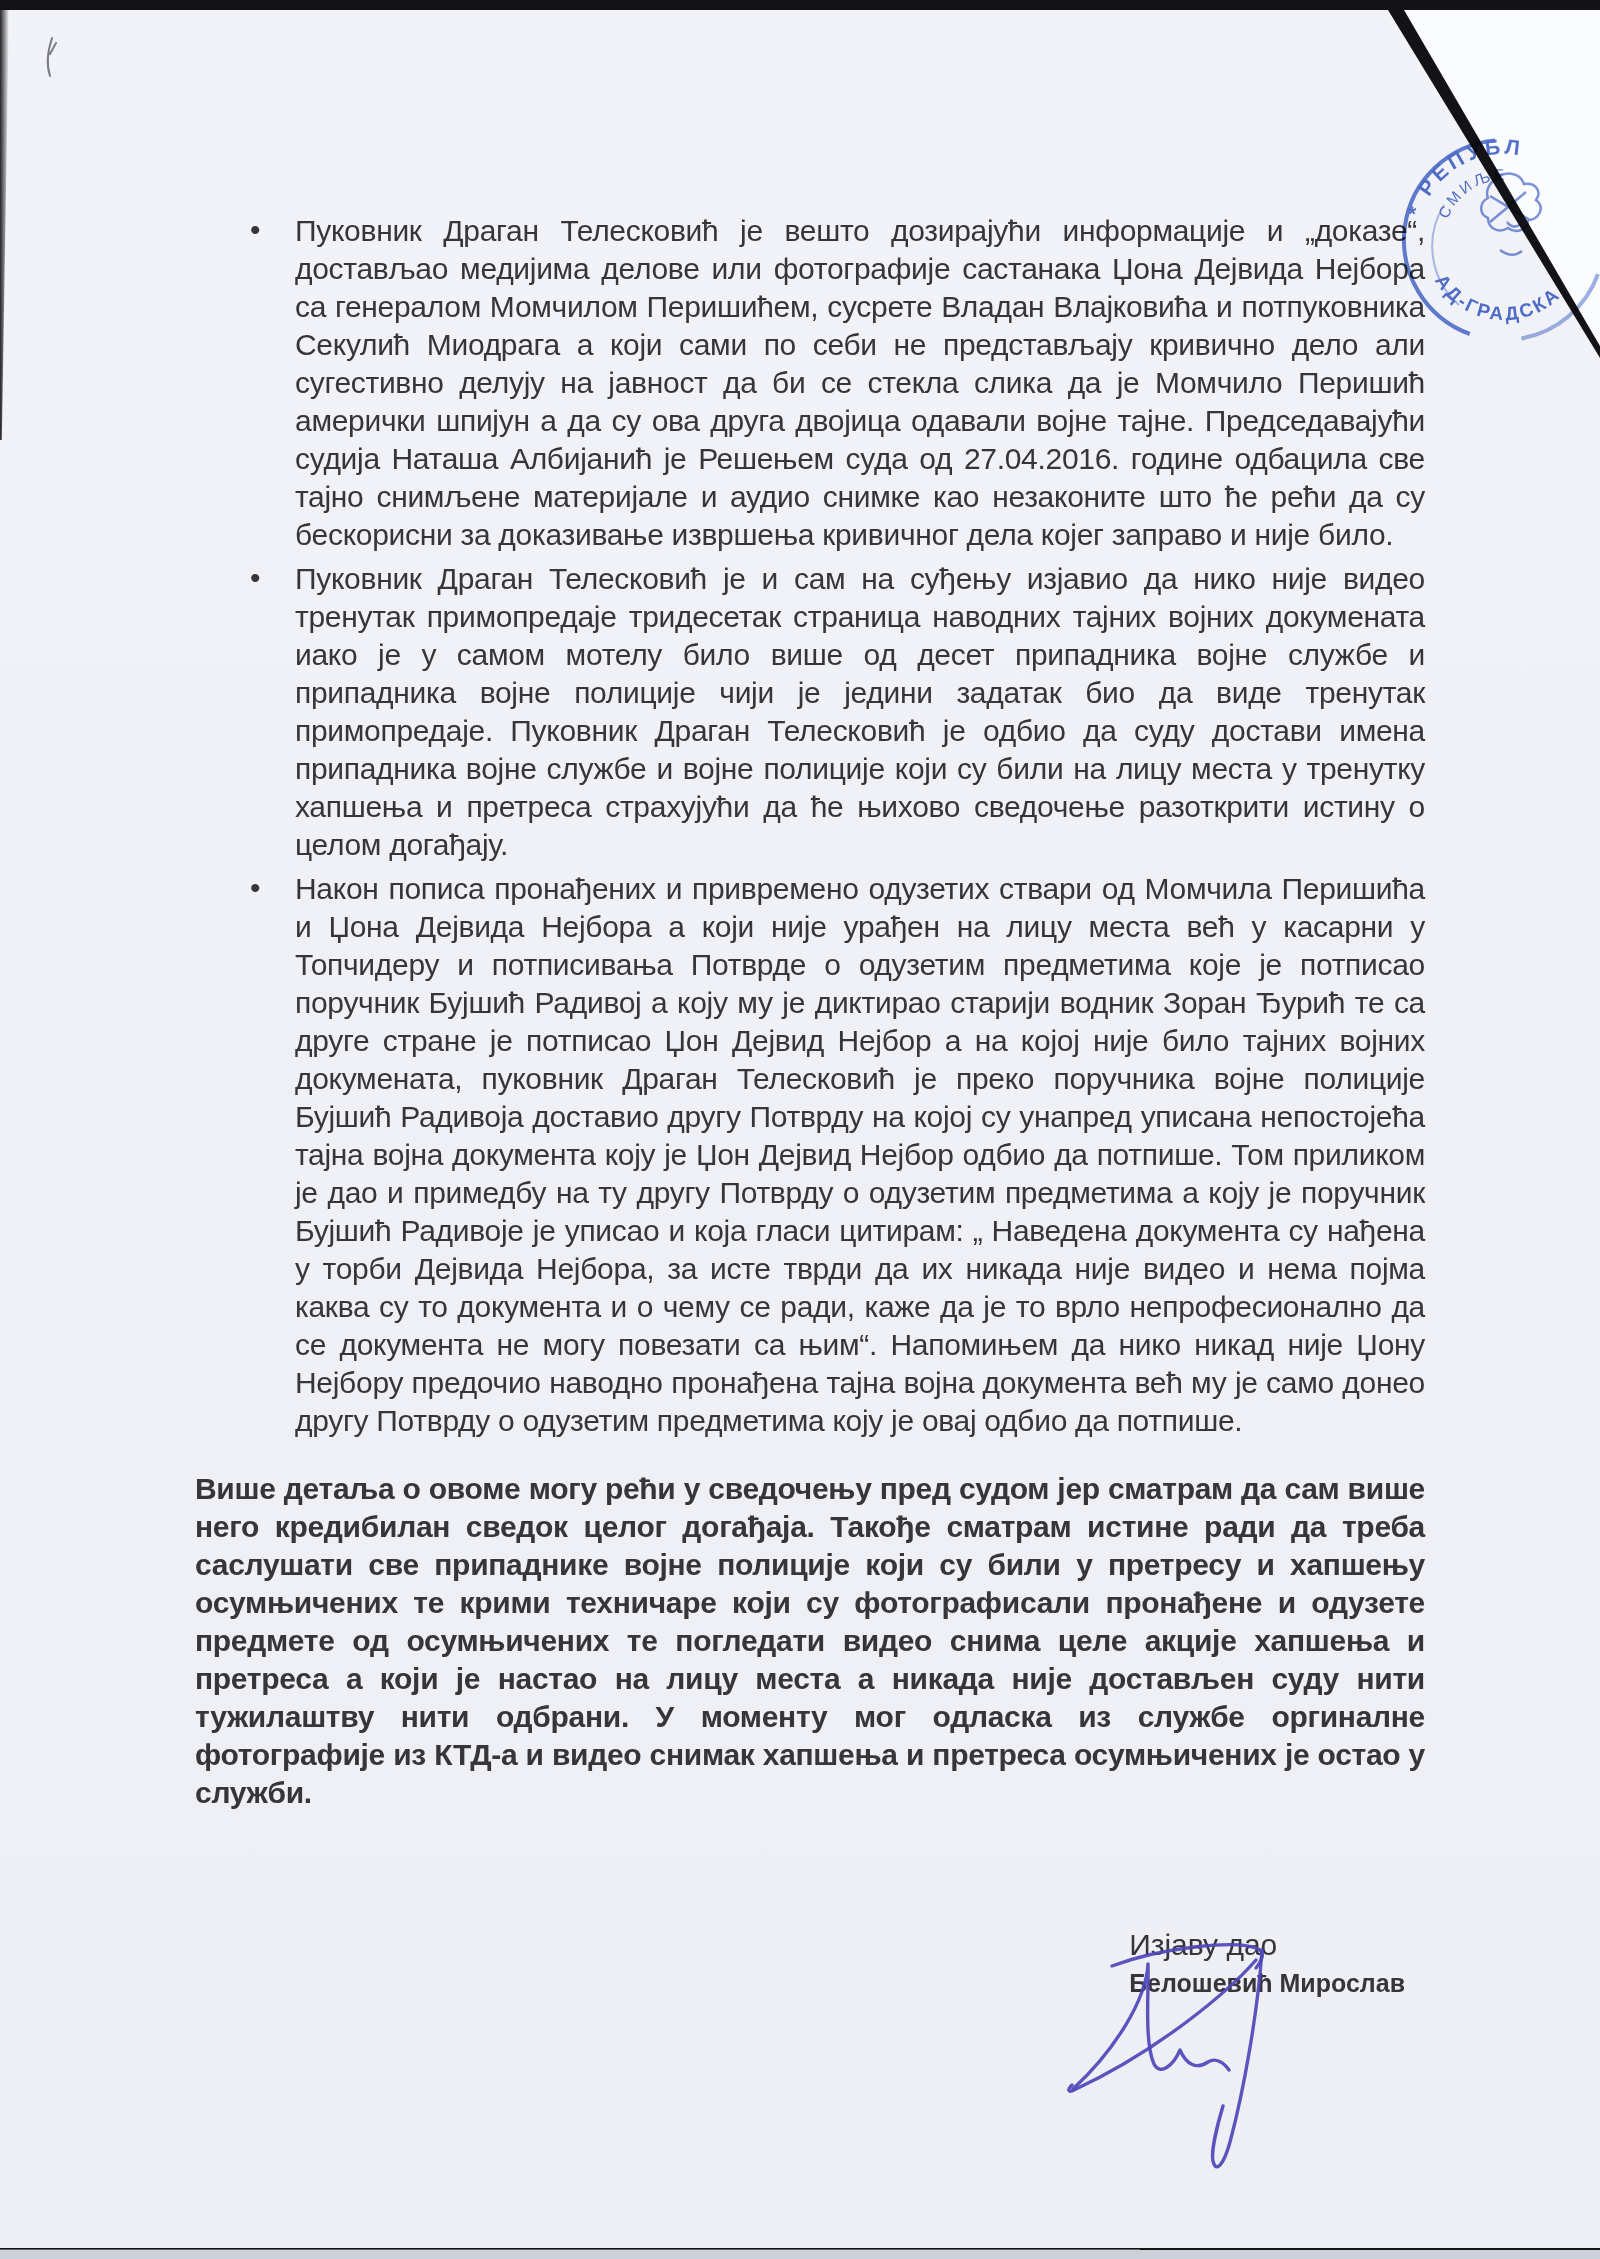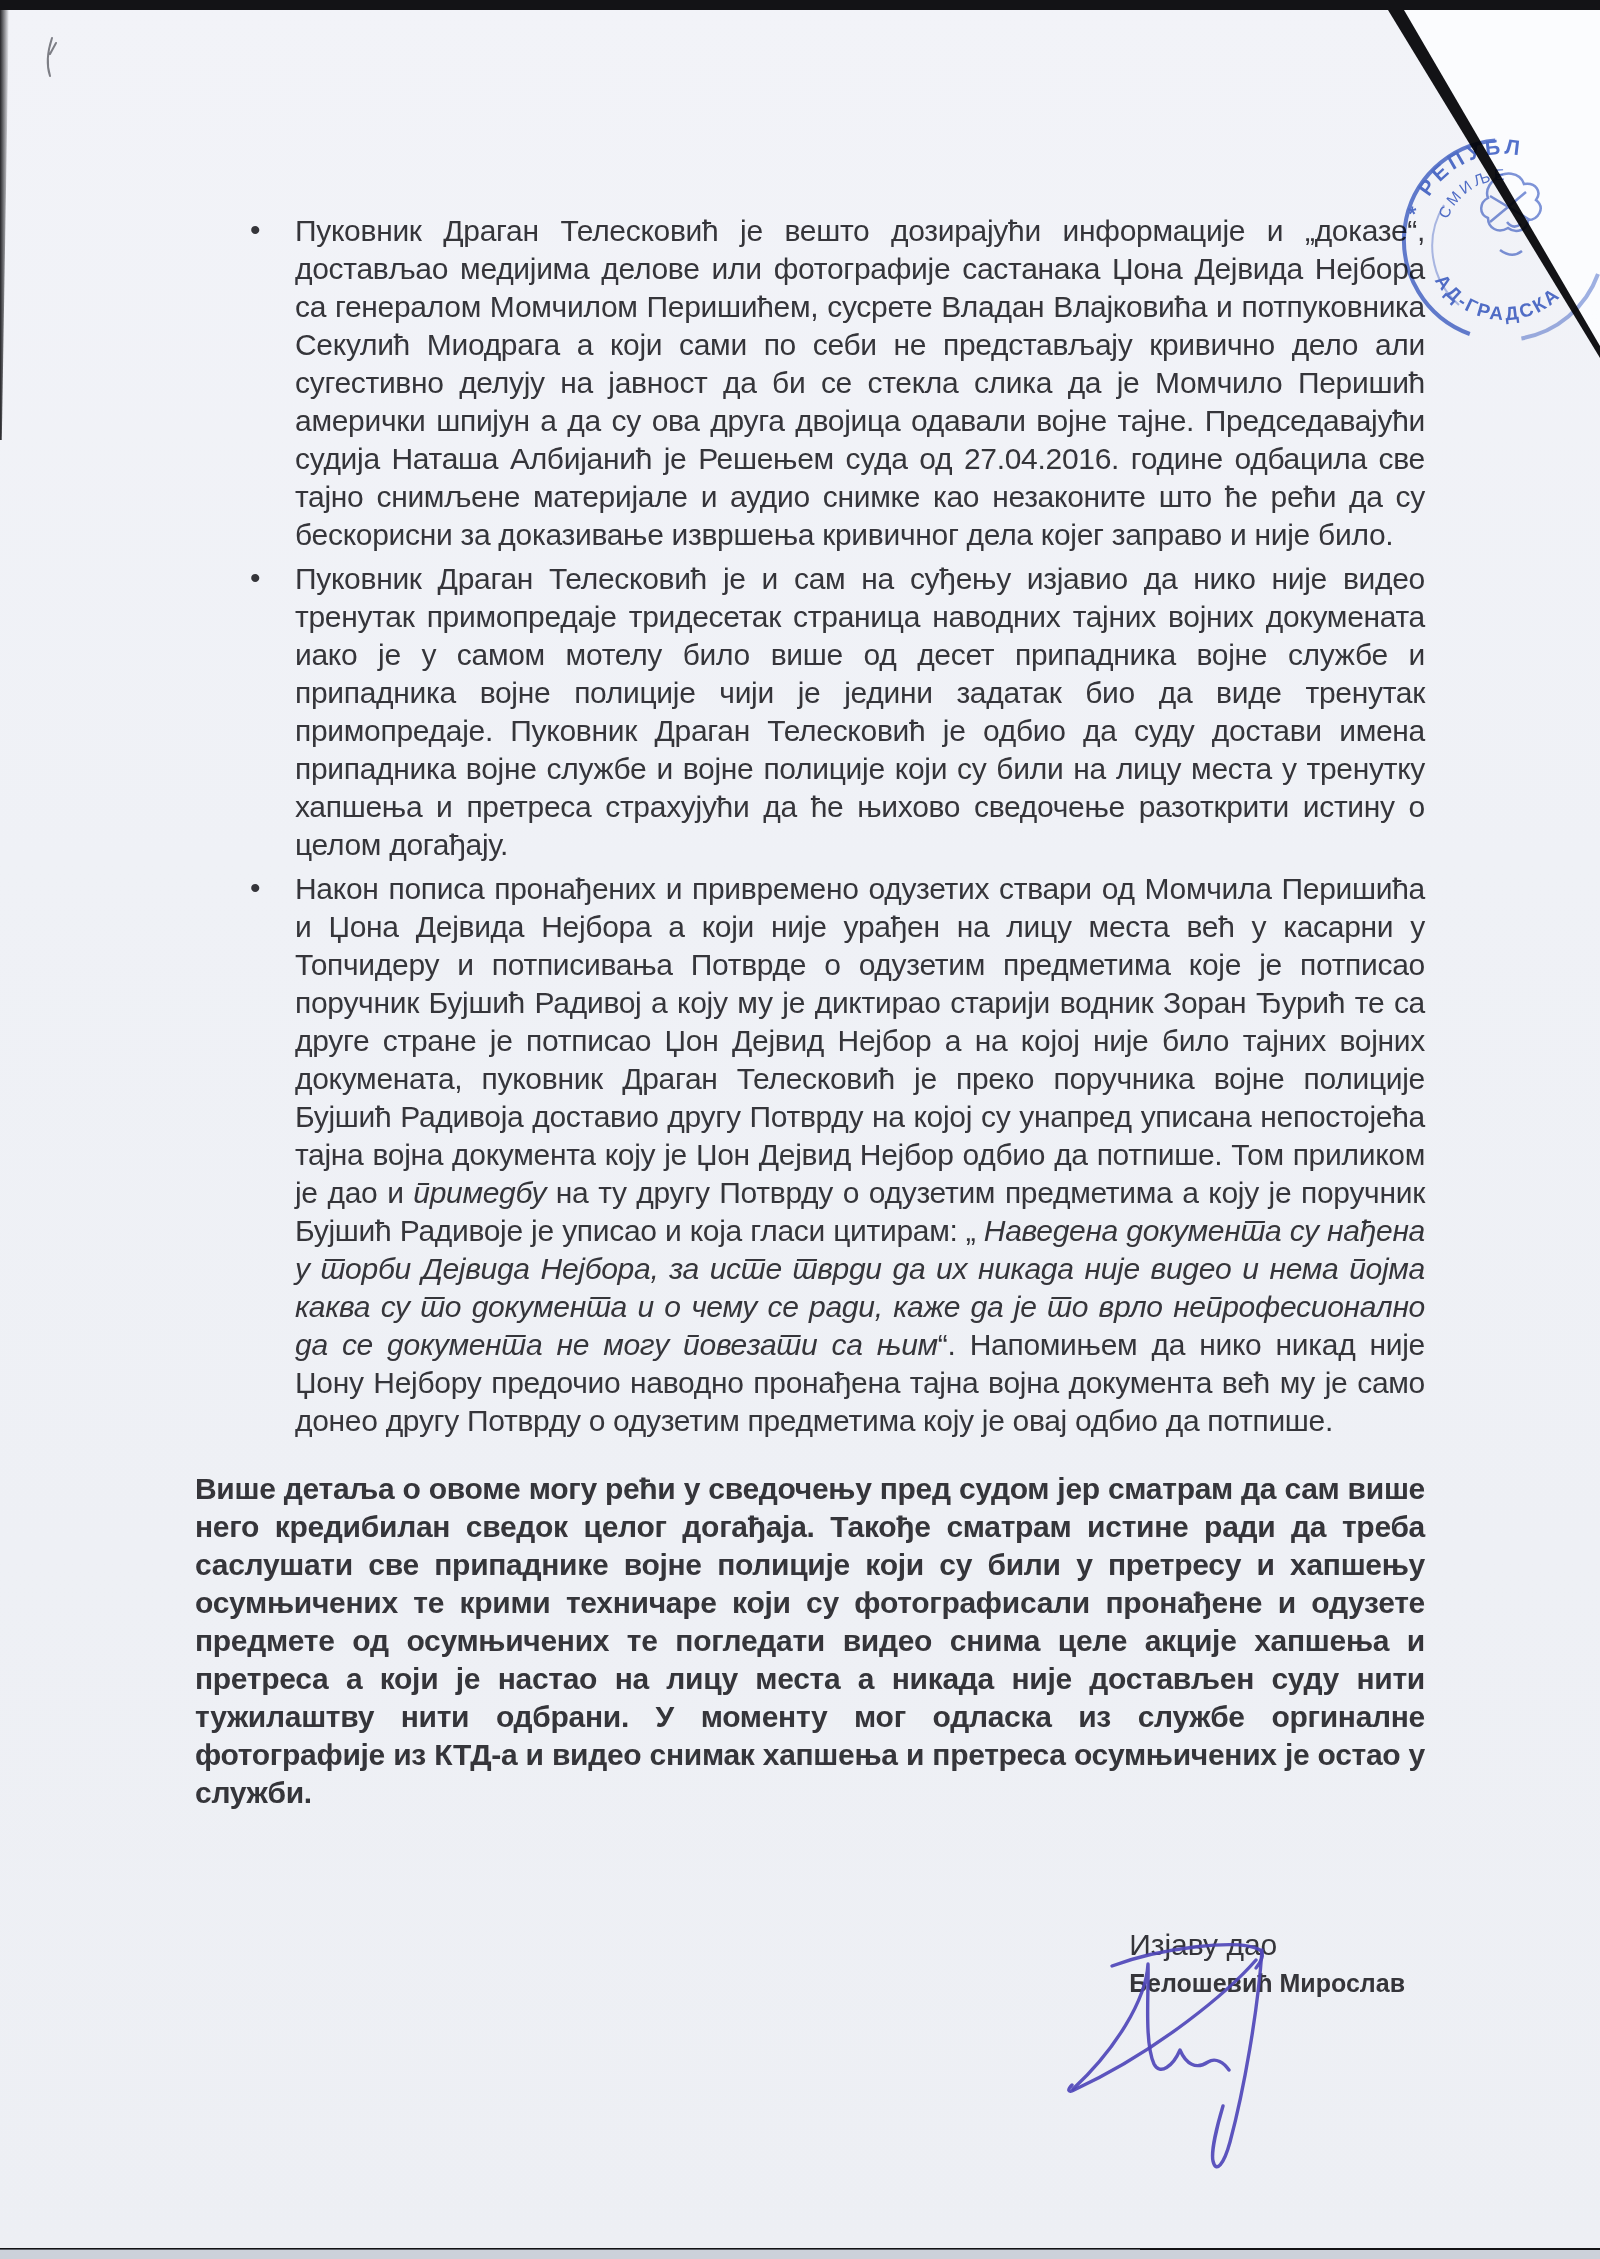--- a/index.html
+++ b/index.html
@@ -22,21 +22,21 @@
          background:linear-gradient(205deg,#fbfcfe 10%,var(--flap,#f7f8fb) 55%,#dde0e9 96%);
          clip-path:polygon(1404px 10px,1600px 10px,1600px 346px);}
   
   .doc-text{position:absolute;left:195px;top:196px;width:1230px;
          font-size:30px;line-height:38px;letter-spacing:-0.3px;
          color:var(--ink,#35353a);text-align:justify;margin-top:16px;}
   .doc-text ul{margin:0;padding:0;list-style:none;}
   .doc-text li{position:relative;padding-left:100px;margin-bottom:6px;}
   .doc-text li::before{content:attr(data-bullet);position:absolute;left:55px;top:-1px;}
   .run-b{font-weight:400;}
-  .run-i{font-style:italic;}
+  .run-i{}
   .closing{margin:30px 0 0 0;font-weight:bold;}
   
   .sig-block{position:absolute;right:195px;top:1926px;text-align:left;
          font-size:30px;line-height:38px;color:var(--ink,#35353a);}
   .sig-name{font-weight:700;font-size:25px;}
   .sig-svg{position:absolute;left:1040px;top:1930px;}
   .sig-svg path{stroke:var(--signature,#4f46b8);stroke-width:3.4;fill:none;
          stroke-linecap:round;stroke-linejoin:round;opacity:.92;}
   
   .stamp-svg{position:absolute;left:1374px;top:110px;

